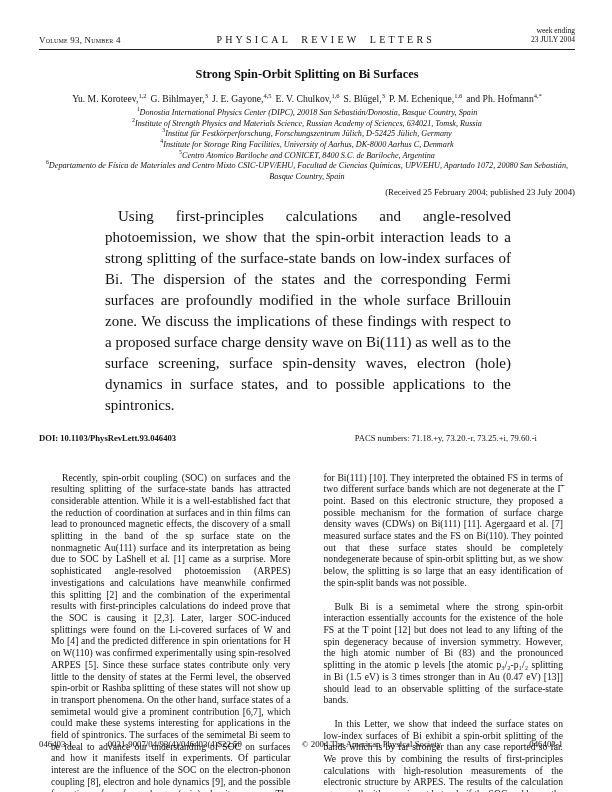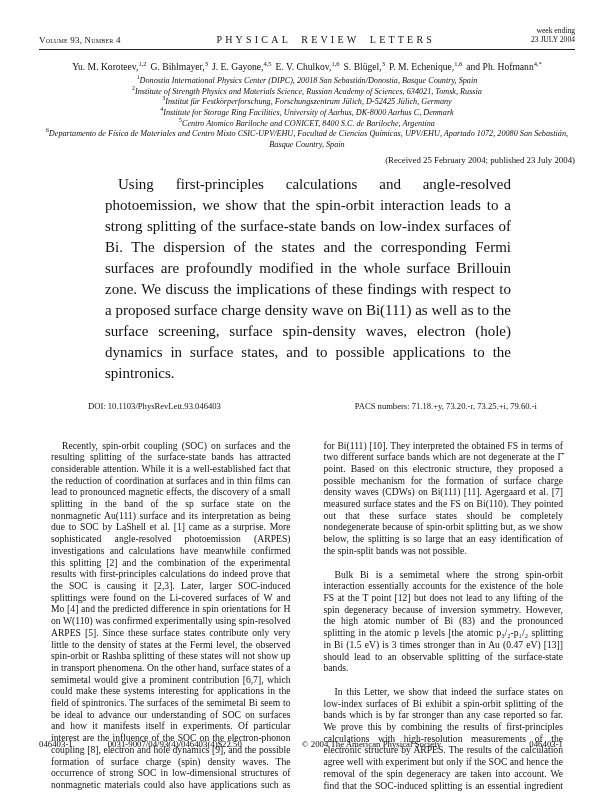--- a/index.html
+++ b/index.html
@@ -43,21 +43,21 @@
     text-align:right;font-size:8.8px;margin-top:4px;
   }
   .abstract{
     margin:9px 64px 17px 66px;
     font-size:15px;line-height:1.4;
     text-align:justify;text-indent:13px;
   }
   .doi-pacs{
     display:flex;font-size:8.6px;margin:15px 0 0 0;
   }
-  .doi{margin-left:49px;}
+  .doi{font-weight:bold;}
   .pacs{margin-left:auto;margin-right:38px;padding-left:16px;}
   
   .columns{
     display:flex;gap:9px;margin-top:17px;
   }
   .col{
     flex:1 1 0;
     font-size:9.65px;line-height:1.212;
     text-align:justify;
   }
@@ -80,20 +80,21 @@
 
   <div class="runhead">
     <div class="vol">Volume 93, Number 4</div>
     <div class="journal">PHYSICAL REVIEW LETTERS</div>
     <div class="weekend">
       <div>week ending</div>
       <div>23 JULY 2004</div>
     </div>
   </div>
 
+  <div class="title">Strong Spin-Orbit Splitting on Bi Surfaces</div>
 
   <div class="authors"><span class="author"><span>Yu. M. Koroteev,</span><sup>1,2</sup></span><span class="author"><span>G. Bihlmayer,</span><sup>3</sup></span><span class="author"><span>J. E. Gayone,</span><sup>4,5</sup></span><span class="author"><span>E. V. Chulkov,</span><sup>1,6</sup></span><span class="author"><span>S. Blügel,</span><sup>3</sup></span><span class="author"><span>P. M. Echenique,</span><sup>1,6</sup></span><span class="author"><span>and Ph. Hofmann</span><sup>4,*</sup></span></div>
 
   <div class="affils">
     <div class="affil-line"><sup>1</sup><span>Donostia International Physics Center (DIPC), 20018 San Sebastián/Donostia, Basque Country, Spain</span></div>
     <div class="affil-line"><sup>2</sup><span>Institute of Strength Physics and Materials Science, Russian Academy of Sciences, 634021, Tomsk, Russia</span></div>
     <div class="affil-line"><sup>3</sup><span>Institut für Festkörperforschung, Forschungszentrum Jülich, D-52425 Jülich, Germany</span></div>
     <div class="affil-line"><sup>4</sup><span>Institute for Storage Ring Facilities, University of Aarhus, DK-8000 Aarhus C, Denmark</span></div>
     <div class="affil-line"><sup>5</sup><span>Centro Atomico Bariloche and CONICET, 8400 S.C. de Bariloche, Argentina</span></div>
     <div class="affil-line"><sup>6</sup><span>Departamento de Física de Materiales and Centro Mixto CSIC-UPV/EHU, Facultad de Ciencias Químicas, UPV/EHU, Apartado 1072, 20080 San Sebastián, Basque Country, Spain</span></div>

